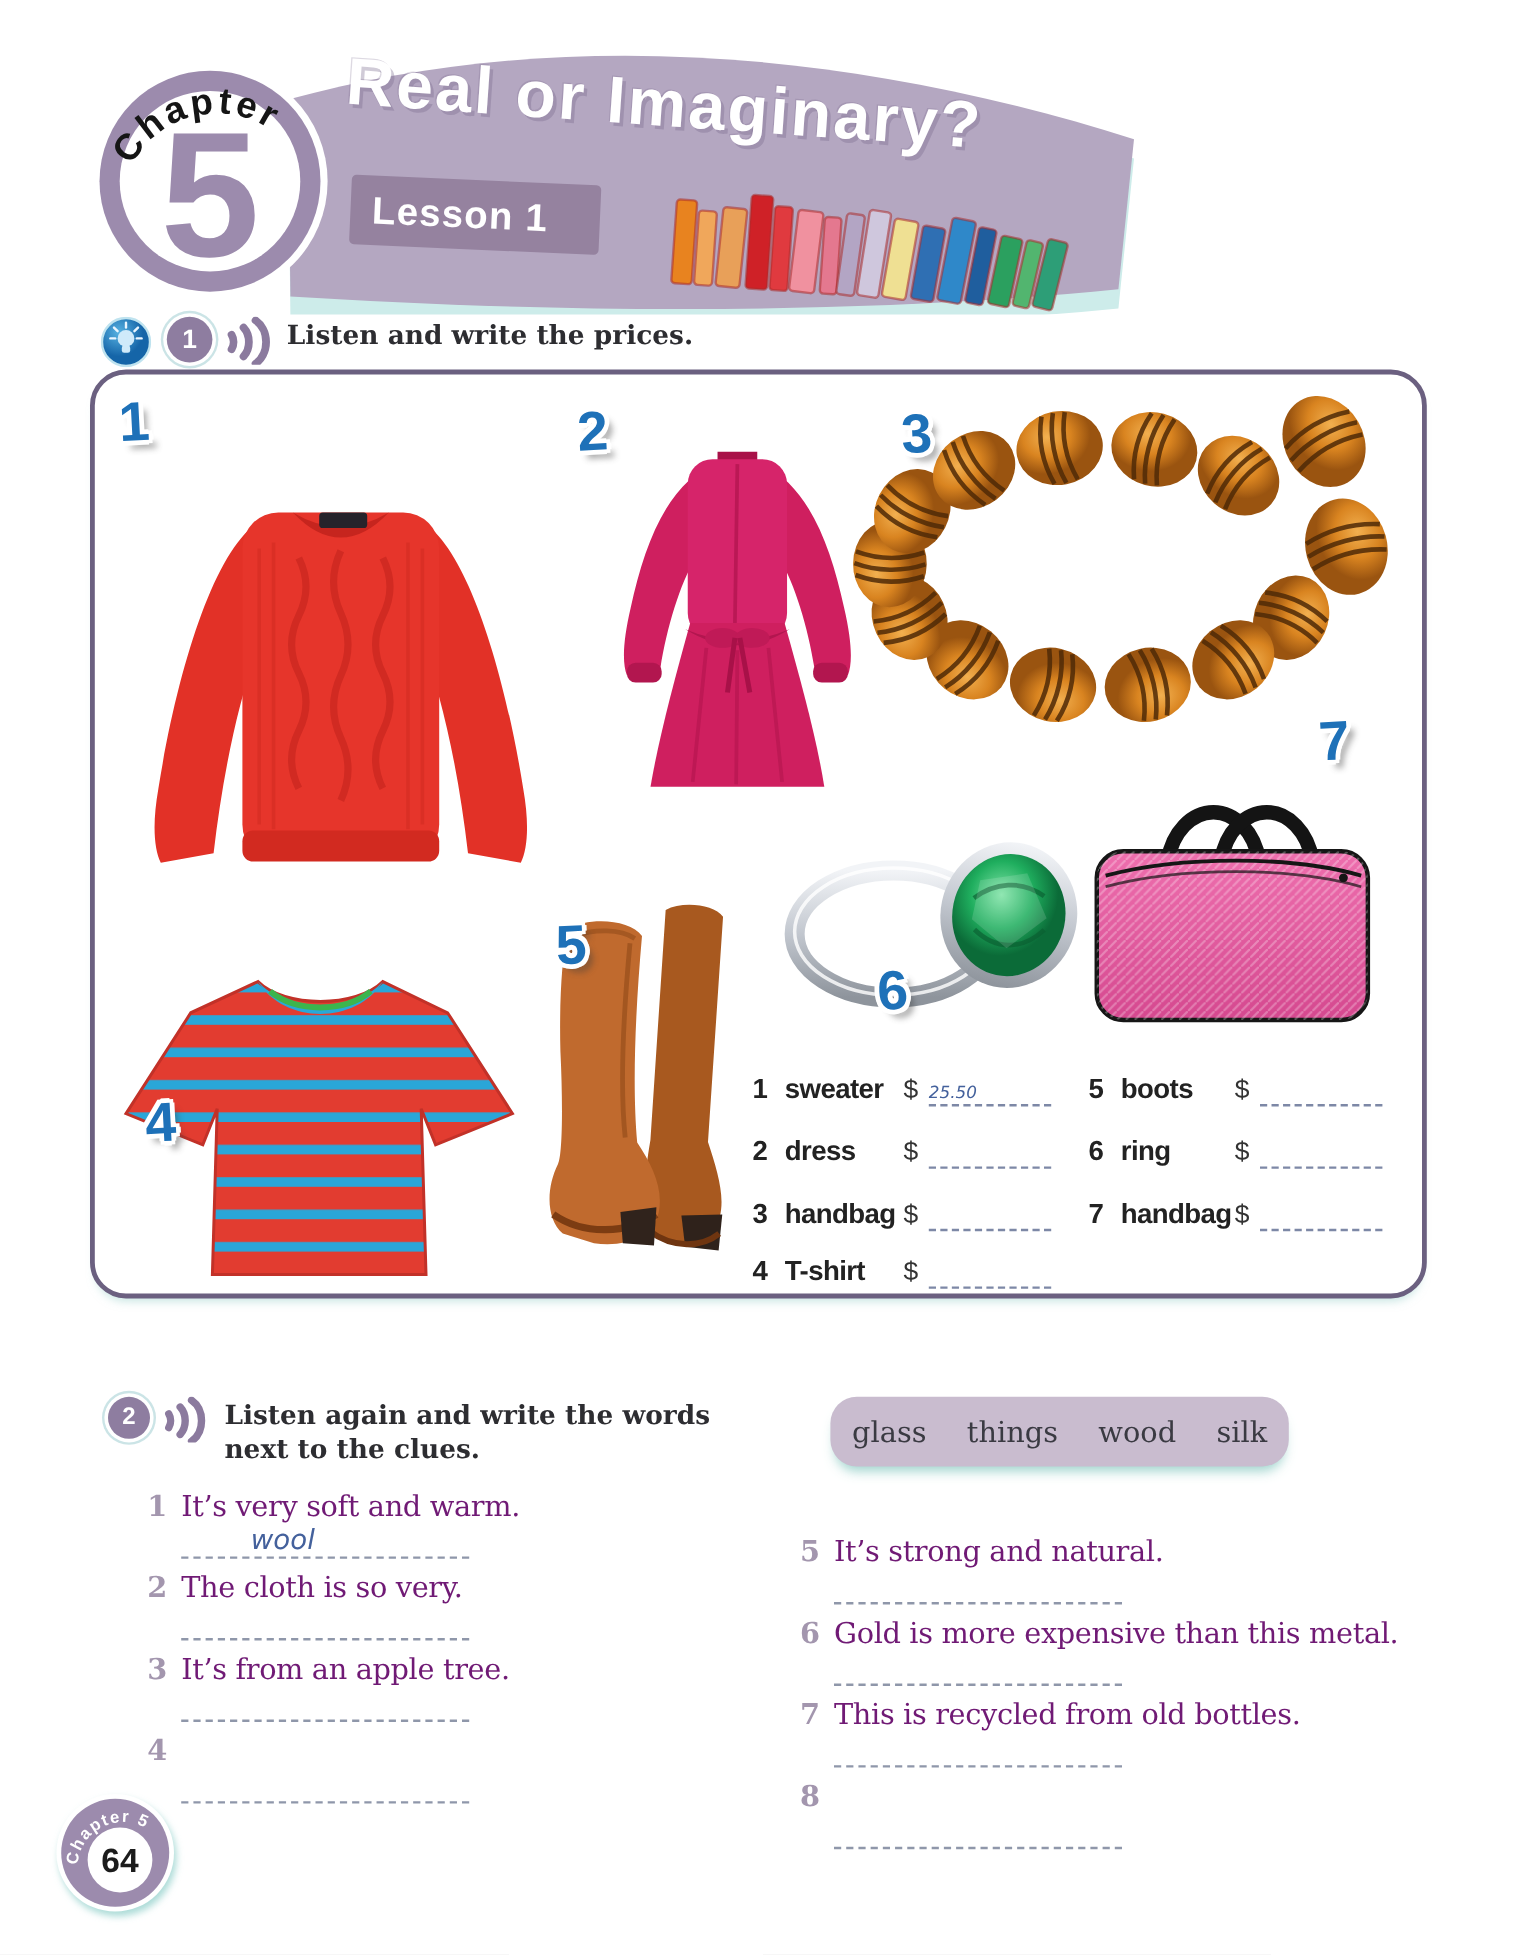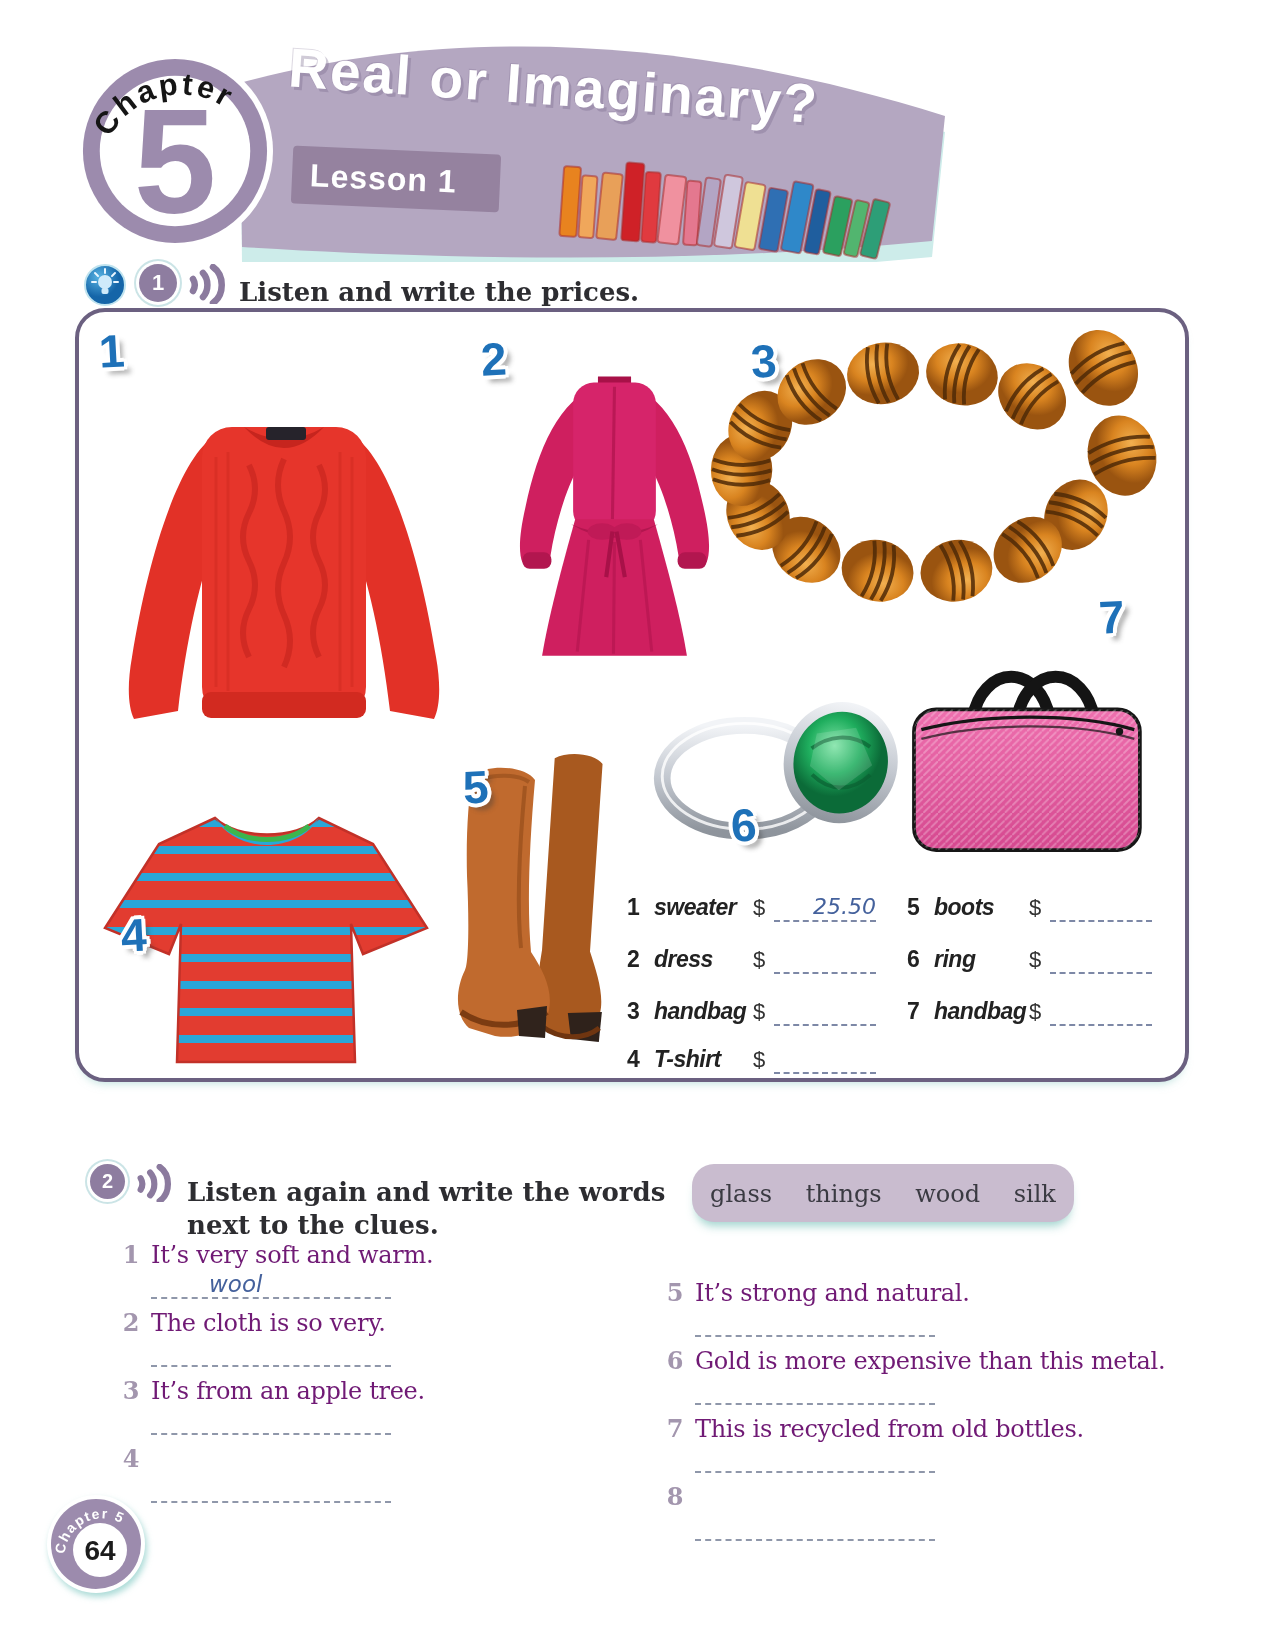--- a/index.html
+++ b/index.html
@@ -15,42 +15,42 @@
         border-radius:4px;transform:rotate(2.5deg);display:flex;align-items:center;}
   .lesson-ribbon span{margin-left:18px;font-size:32px;font-weight:bold;color:#ffffff;letter-spacing:1px;}
   .books-svg{position:absolute;left:560px;top:156px;width:350px;height:94px;transform:rotate(4deg);}
   .chapter-badge{position:absolute;left:76px;top:52px;width:198px;height:198px;}
 
   
   .act-row{position:absolute;display:flex;align-items:flex-start;gap:9px;}
   .num-circle{width:38px;height:38px;border-radius:50%;background:#8e7da0;color:#fff;flex:0 0 auto;
         display:flex;align-items:center;justify-content:center;font-size:22px;font-weight:bold;
         box-shadow:0 0 0 3px #ffffff,0 0 0 5px rgba(160,205,210,.55);margin-left:4px;}
-  .act-text{font-family:"DejaVu Serif",serif;font-weight:bold;font-size:26px;color:#2d2d31;
-        line-height:1.28;margin-top:12px;}
+  .act-text{font-family:"DejaVu Serif",serif;font-weight:bold;font-size:22px;color:#2d2d31;
+        line-height:1.28;margin-top:2px;}
 
   
   .item-box{position:absolute;left:75px;top:308px;width:1106px;height:766px;background:#fff;
         border:4px solid #6b6080;border-radius:30px;box-shadow:0 7px 8px -5px rgba(150,205,200,.55);}
   .photo-num{position:absolute;font-size:46px;font-weight:bold;color:#1e71b8;line-height:1;
         transform:rotate(-3deg);z-index:5;
         text-shadow:-3px -3px 0 #fff,3px -3px 0 #fff,-3px 3px 0 #fff,3px 3px 0 #fff,
         -4px 0 0 #fff,4px 0 0 #fff,0 -4px 0 #fff,0 4px 0 #fff,6px 7px 5px rgba(60,60,60,.45);}
   .photo{position:absolute;}
 
   
   .price-row{position:absolute;width:270px;height:34px;font-weight:bold;font-size:23px;color:#222;
         letter-spacing:-0.5px;}
   .price-row .pn{position:absolute;left:0;top:0;}
-  .price-row .pi{position:absolute;left:27px;top:0;font-style:italic;}
+  .price-row .pi{position:absolute;left:27px;top:0;}
   .price-row .pc{position:absolute;left:126px;top:1px;font-weight:normal;font-size:22px;color:#333;}
   .pblank{position:absolute;left:147px;top:0;width:102px;height:26px;
         border-bottom:2px dashed #7d88a6;}
   .hand{font-family:"DejaVu Sans",sans-serif;font-style:italic;color:#44619c;font-weight:normal;}
-  .panswer{position:absolute;left:0;right:0;bottom:1px;text-align:right;font-size:22px;letter-spacing:0;}
+  .panswer{position:absolute;left:0;right:0;bottom:1px;text-align:left;font-size:14px;letter-spacing:0;}
 
   
   .word-bank{position:absolute;left:692px;top:1164px;width:382px;background:#c9bccf;
         border-radius:22px;padding:12px 0 10px 0;text-align:center;
         box-shadow:0 8px 10px -4px rgba(145,205,198,.85);}
   .word-bank .wline{font-family:"DejaVu Serif",serif;font-size:24px;color:#3a3a42;line-height:36px;}
   .word-bank .w{margin:0 13px;}
   .struck{text-decoration:line-through;text-decoration-color:#4a6fa5;text-decoration-thickness:3.5px;}
 
   .clue-col{position:absolute;}

